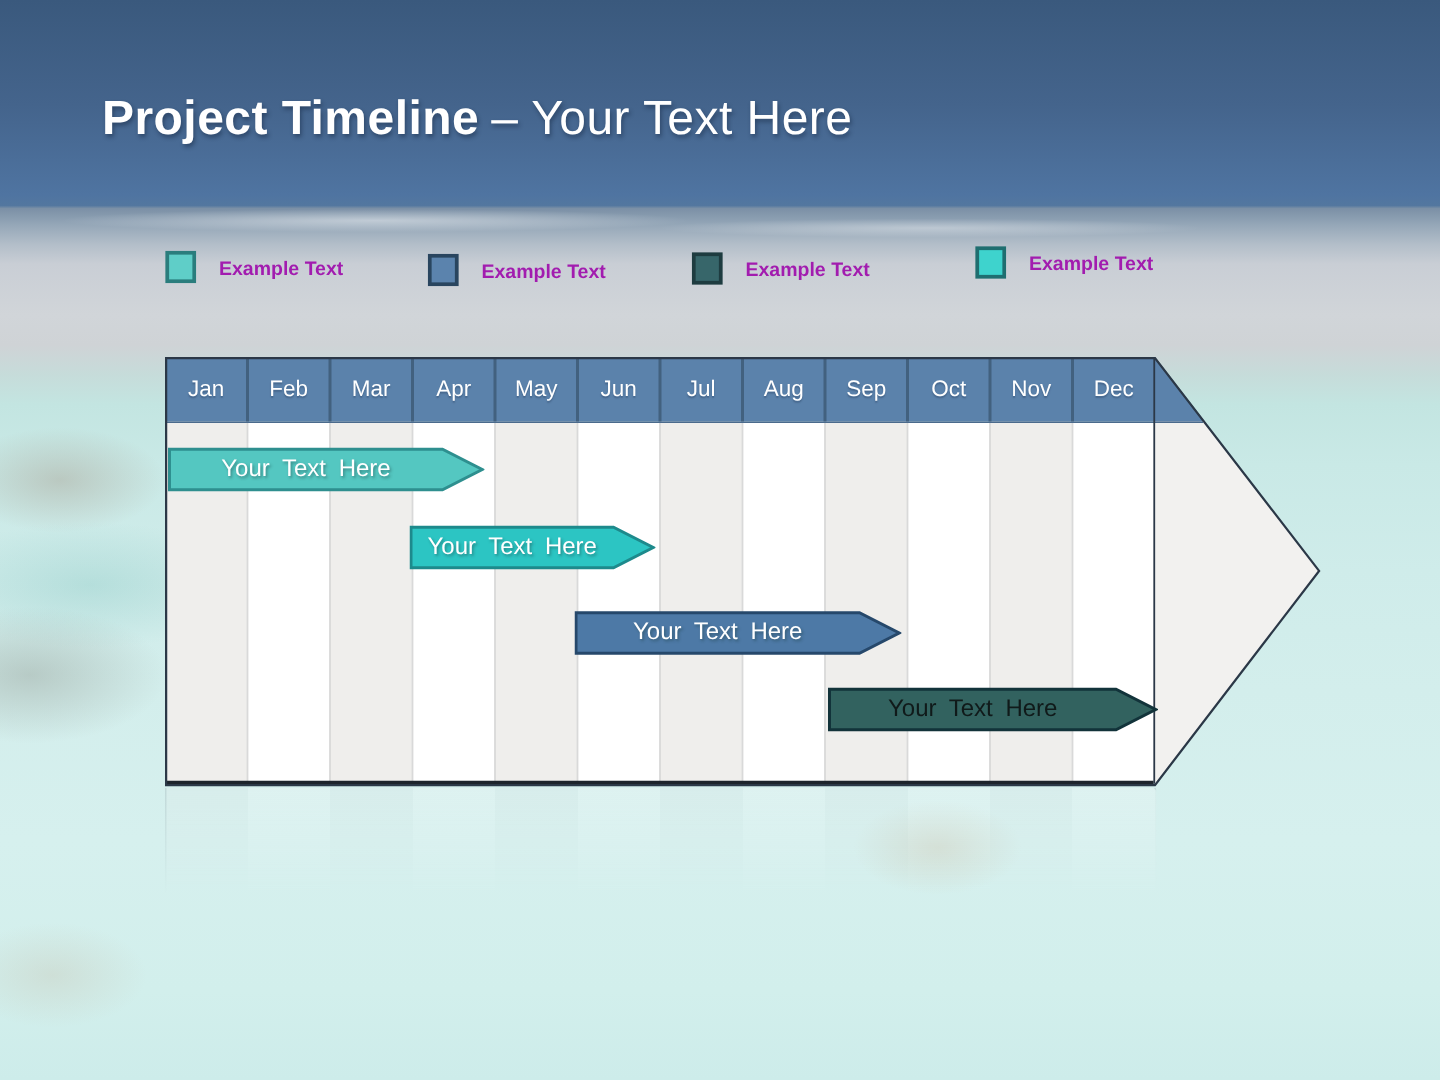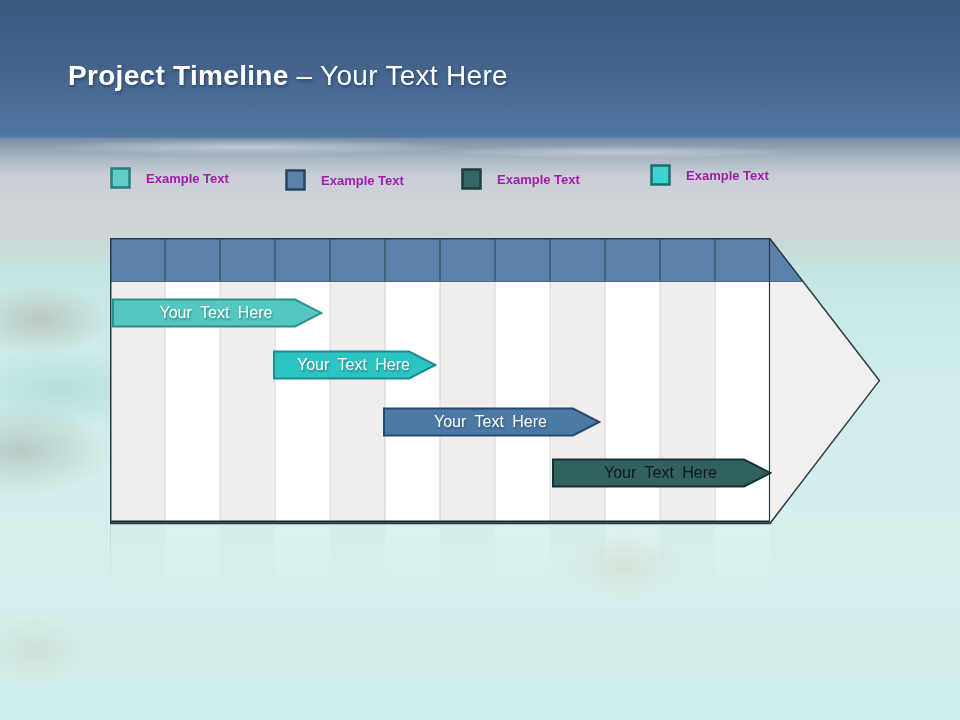--- a/index.html
+++ b/index.html
@@ -16,21 +16,21 @@
     radial-gradient(80px 45px at 625px 565px, rgba(200,193,170,.40), transparent 70%),
     radial-gradient(90px 50px at 35px 650px, rgba(198,194,176,.35), transparent 70%),
     linear-gradient(180deg,
       #3a597d 0px,#44648c 70px,#4f74a1 130px,#53779f 137px,
       #7b90a6 139px,#95a7b8 150px,#b3bec9 163px,#c9ced5 176px,
       #d1d5d9 210px,#cfd3d6 230px,#c6dcda 250px,#c3e5e1 270px,
       #c9e9e6 310px,#cfecea 380px,#d3eeec 460px,#d6f0ee 560px,
       #d2efec 660px,#cdecea 720px);}
 
   
-  .title{position:absolute;left:68px;top:60px;font-size:28px;color:#fff;
+  .title{position:absolute;left:68px;top:60px;font-size:32px;color:#fff;
     text-shadow:1px 2px 3px rgba(15,30,55,.45);letter-spacing:.3px;white-space:nowrap;}
   .title .t-main{font-weight:700;}
   .title .t-suffix{font-weight:400;margin-left:8px;}
 
   
   .legend-item{position:absolute;display:flex;align-items:center;gap:15px;}
   .li-1{left:110px;top:167px;} .li-2{left:285px;top:169px;}
   .li-3{left:461px;top:168px;} .li-4{left:650px;top:164px;}
   .legend-label{font-size:13px;font-weight:700;color:#a21caf;}
   .swatch{display:block;}
@@ -44,21 +44,21 @@
   .body-sep{stroke:#d9d9d9;stroke-width:1.2;}
   .months{position:absolute;left:0;top:0;width:660px;height:43px;display:flex;}
   .month{flex:1;display:flex;align-items:center;justify-content:center;
     color:#fff;font-size:15px;text-shadow:0 1px 1px rgba(30,50,80,.35);}
 
   
   .bar{position:absolute;height:30px;}
   .bar svg{position:absolute;left:0;top:0;}
   .bar .bar-label{position:absolute;top:0;height:30px;display:flex;align-items:center;
     justify-content:center;font-size:16px;word-spacing:4px;white-space:nowrap;
-    text-shadow:1px 1.5px 2px rgba(25,60,60,.45);padding-left:12px;}
+    text-shadow:1px 1.5px 2px rgba(25,60,60,.45);}
   .bar-1{left:2px;top:60px;width:211px;}  .bar-1 .bar-label{left:1px;width:182px;}
   .bar-2{left:163px;top:112px;width:164px;} .bar-2 .bar-label{left:1px;width:135px;}
   .bar-3{left:273px;top:169px;width:218px;} .bar-3 .bar-label{left:1px;width:189px;}
   .bar-4{left:442px;top:220px;width:220px;} .bar-4 .bar-label{left:1px;width:191px;text-shadow:none;}
 
   
   .reflection{position:absolute;left:110px;top:525px;width:661px;height:78px;opacity:.30;
     background:repeating-linear-gradient(90deg,
       rgba(226,230,230,.85) 0 55px, rgba(252,252,252,.85) 55px 110px);
     -webkit-mask-image:linear-gradient(180deg,rgba(0,0,0,.85),transparent 92%);
@@ -108,20 +108,34 @@
       <polygon points="660,1 769.4,142.6 660,284.5" fill="#f2f1ef"></polygon>
       <rect x="0" y="0" width="660" height="43" fill="#5b82ab"></rect>
       <polygon points="660,0 693.2,43 660,43" fill="#5b82ab"></polygon>
       <path class="hdr-sep" d="M55,0V43 M110,0V43 M165,0V43 M220,0V43 M275,0V43 M330,0V43 M385,0V43 M440,0V43 M495,0V43 M550,0V43 M605,0V43"></path>
       <path d="M0,43.5H692" stroke="#4a6a8c" stroke-width="1" fill="none"></path>
       <path d="M659.5,1V284.5" stroke-width="1.2" fill="none" stroke="#2b3847"></path>
       <path d="M1,283.6H659" stroke-width="2.2" fill="none" stroke="#1d242c"></path>
       <path d="M0.75,0.75H660L769.4,142.6L660,285.4H0.75Z" fill="none" stroke-width="1.5" stroke="#2b3847"></path>
     </svg>
 
+    <div class="months">
+      <span class="month">Jan</span>
+      <span class="month">Feb</span>
+      <span class="month">Mar</span>
+      <span class="month">Apr</span>
+      <span class="month">May</span>
+      <span class="month">Jun</span>
+      <span class="month">Jul</span>
+      <span class="month">Aug</span>
+      <span class="month">Sep</span>
+      <span class="month">Oct</span>
+      <span class="month">Nov</span>
+      <span class="month">Dec</span>
+    </div>
 
     <div class="bar bar-1">
       <svg width="211" height="30">
         <polygon points="1,1.5 183,1.5 209.5,15 183,28.5 1,28.5" stroke-width="2" fill="#54c7c1" stroke="#2e8f8f"></polygon>
       </svg>
       <span class="bar-label" style="color: rgb(255, 255, 255);">Your Text Here</span>
     </div>
     <div class="bar bar-2">
       <svg width="164" height="30">
         <polygon points="1,1.5 136,1.5 162.5,15 136,28.5 1,28.5" stroke-width="2" fill="#2cc5c3" stroke="#1d8a8c"></polygon>

